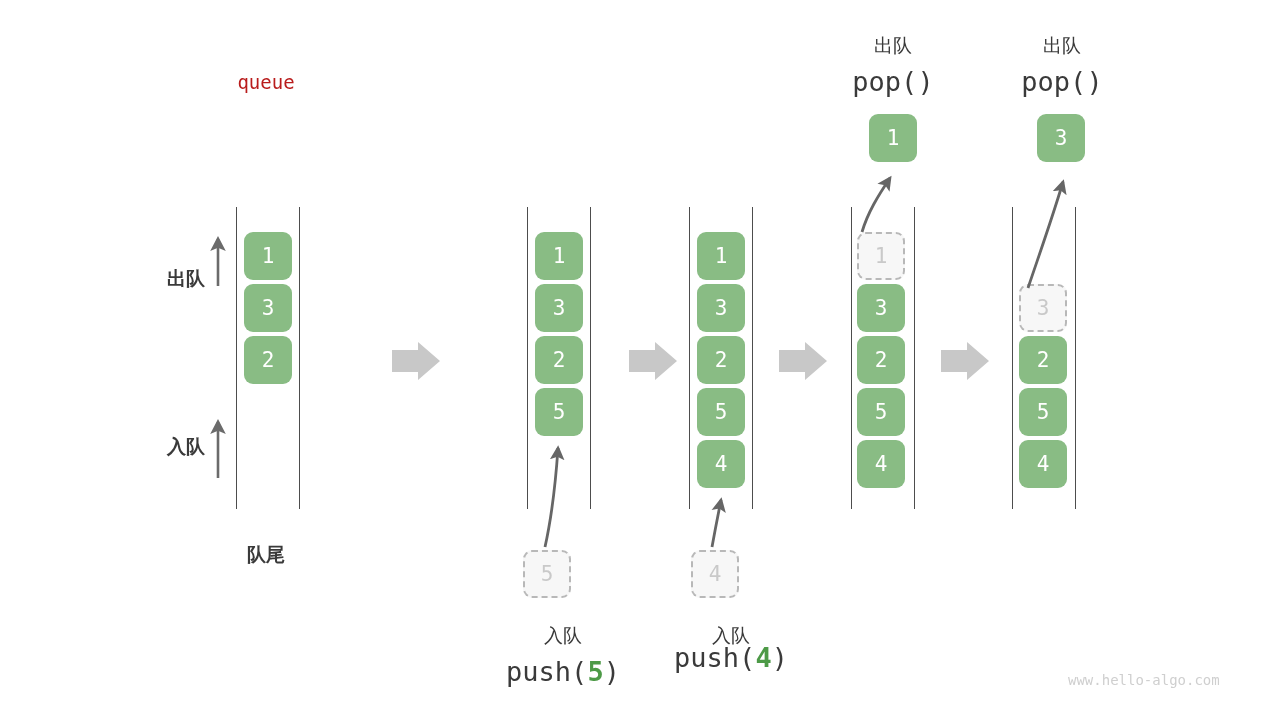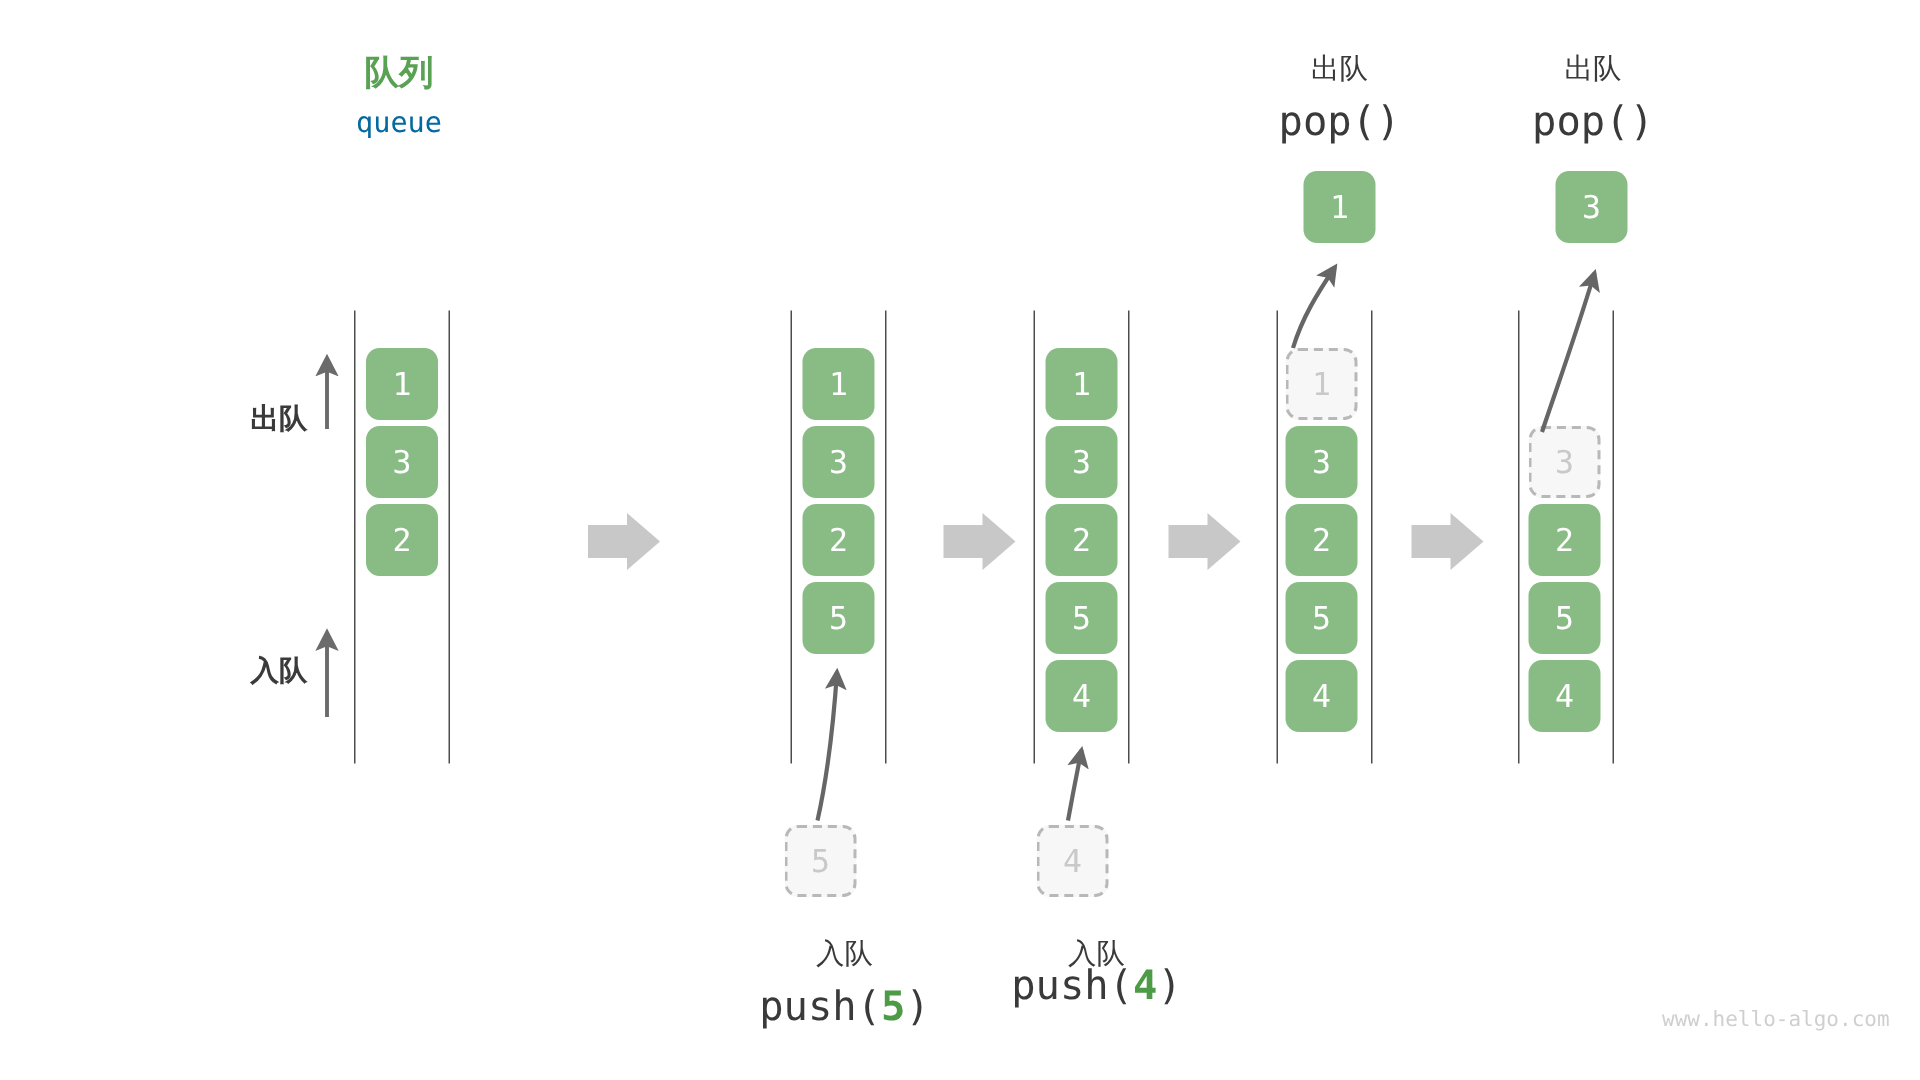--- a/index.html
+++ b/index.html
@@ -21,21 +21,21 @@
   .title-cn {
     font-size: 23px;
     font-weight: bold;
     color: #59a254;
     white-space: nowrap;
     text-align: center;
   }
   .title-en {
     font-family: "DejaVu Sans Mono", "Liberation Mono", monospace;
     font-size: 19px;
-    color: #0369a1;
+    color: #b91c1c;
     white-space: nowrap;
     text-align: center;
   }
   .label-bold {
     font-size: 19px;
     font-weight: bold;
     color: #3a3a3a;
     white-space: nowrap;
     text-align: center;
   }
@@ -96,22 +96,22 @@
     width: 1280px;
     height: 720px;
     pointer-events: none;
   }
 </style>
 </head>
 <body>
 
 <div id="stage">
 
-  <div class="abs title-cn" style="left:186px; top:33px; width:160px;">队列</div>
   <div class="abs title-en" style="left:186px; top:71px; width:160px;">queue</div>
+  <div class="abs label-bold" style="left:186px; top:542px; width:160px;">队尾</div>
 
   <div class="abs label-bold" style="left:143px; top:266px; width:62px; text-align:right;">出队</div>
   <div class="abs label-bold" style="left:143px; top:434px; width:62px; text-align:right;">入队</div>
 
   <div class="abs">
     <div class="abs rail" style="left:236px; top:207px; height:302px;"></div>
     <div class="abs rail" style="left:299px; top:207px; height:302px;"></div>
     <div class="abs cell solid" style="left:244px; top:232px;">1</div>
     <div class="abs cell solid" style="left:244px; top:284px;">3</div>
     <div class="abs cell solid" style="left:244px; top:336px;">2</div>
@@ -162,21 +162,21 @@
     <div class="abs cell solid" style="left:1037px; top:114px;">3</div>
 
     <div class="abs rail" style="left:1012px; top:207px; height:302px;"></div>
     <div class="abs rail" style="left:1075px; top:207px; height:302px;"></div>
     <div class="abs cell ghost" style="left:1019px; top:284px;">3</div>
     <div class="abs cell solid" style="left:1019px; top:336px;">2</div>
     <div class="abs cell solid" style="left:1019px; top:388px;">5</div>
     <div class="abs cell solid" style="left:1019px; top:440px;">4</div>
   </div>
 
-  <div class="abs watermark" style="left:1068px; top:672px;margin-left:40px;">www.hello-algo.com</div>
+  <div class="abs watermark" style="left:1068px; top:672px;">www.hello-algo.com</div>
 
   <svg id="overlay" viewBox="0 0 1280 720">
     <defs>
       <marker id="mk-dark" markerWidth="6" markerHeight="6" refX="4.2" refY="3" orient="auto" markerUnits="strokeWidth">
         <path d="M0,0.4 L5.2,3 L0,5.6 L1.1,3 Z" fill="#666666"></path>
       </marker>
       <marker id="mk-dir" markerWidth="7" markerHeight="7" refX="4.6" refY="3.5" orient="auto" markerUnits="strokeWidth">
         <path d="M0,0.5 L5.8,3.5 L0,6.5 L1.2,3.5 Z" fill="#6b6b6b"></path>
       </marker>
     </defs>

